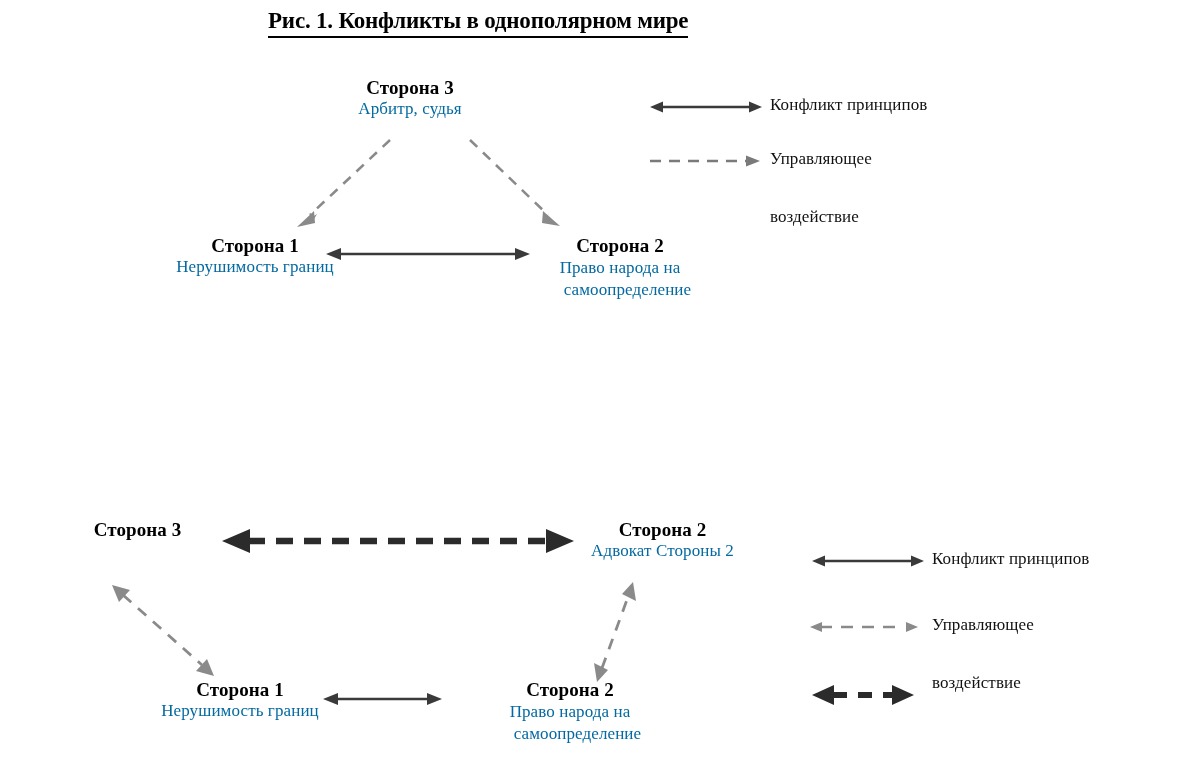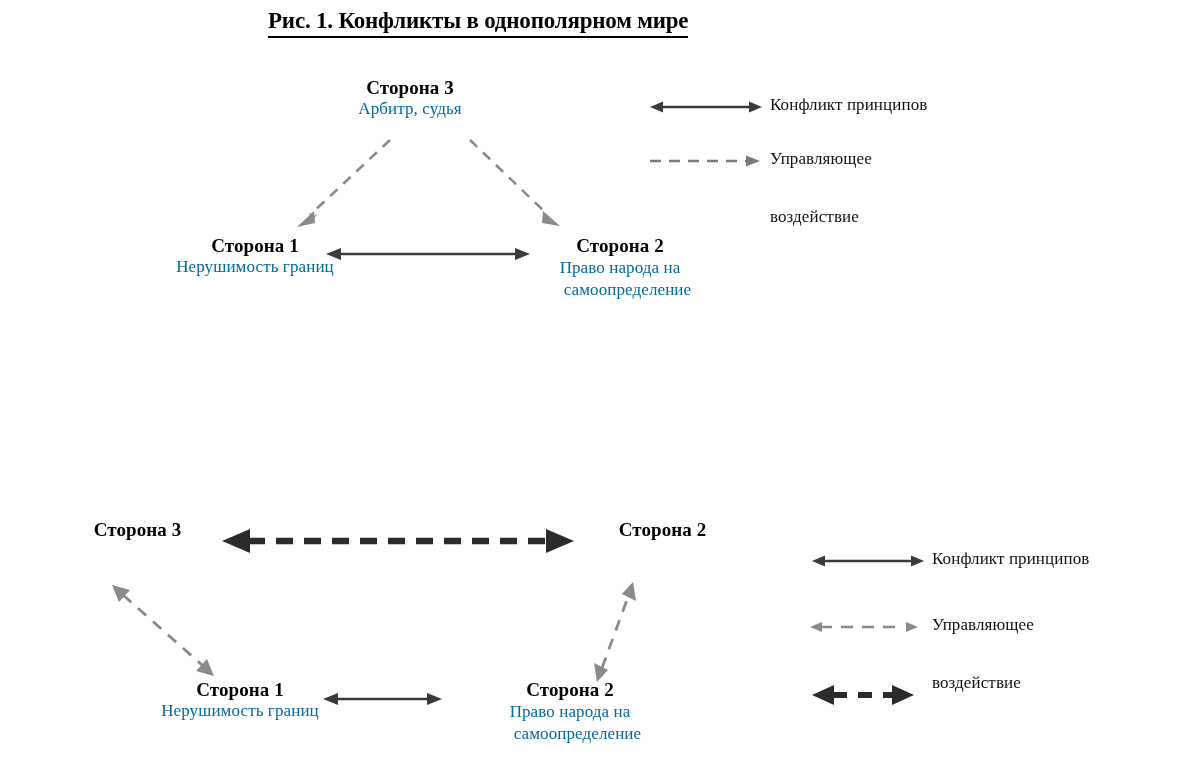--- a/index.html
+++ b/index.html
@@ -174,20 +174,23 @@
     </div>
   </div>
 
 
   <div class="node" id="f2-node-3">
     <div class="node-title">Сторона 3</div>
   </div>
 
   <div class="node" id="f2-node-4">
     <div class="node-title">Сторона 2</div>
+    <div class="node-sub">
+      <span>Адвокат Стороны 2</span>
+    </div>
   </div>
 
   <div class="node" id="f2-node-1">
     <div class="node-title">Сторона 1</div>
     <div class="node-sub">
       <span>Нерушимость  границ</span>
     </div>
   </div>
 
   <div class="node" id="f2-node-2">

